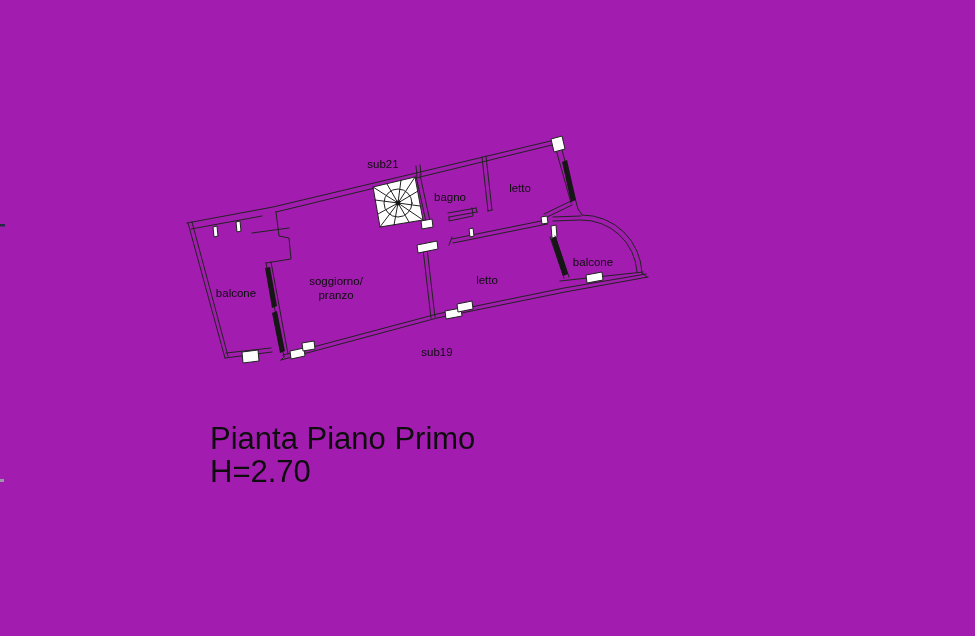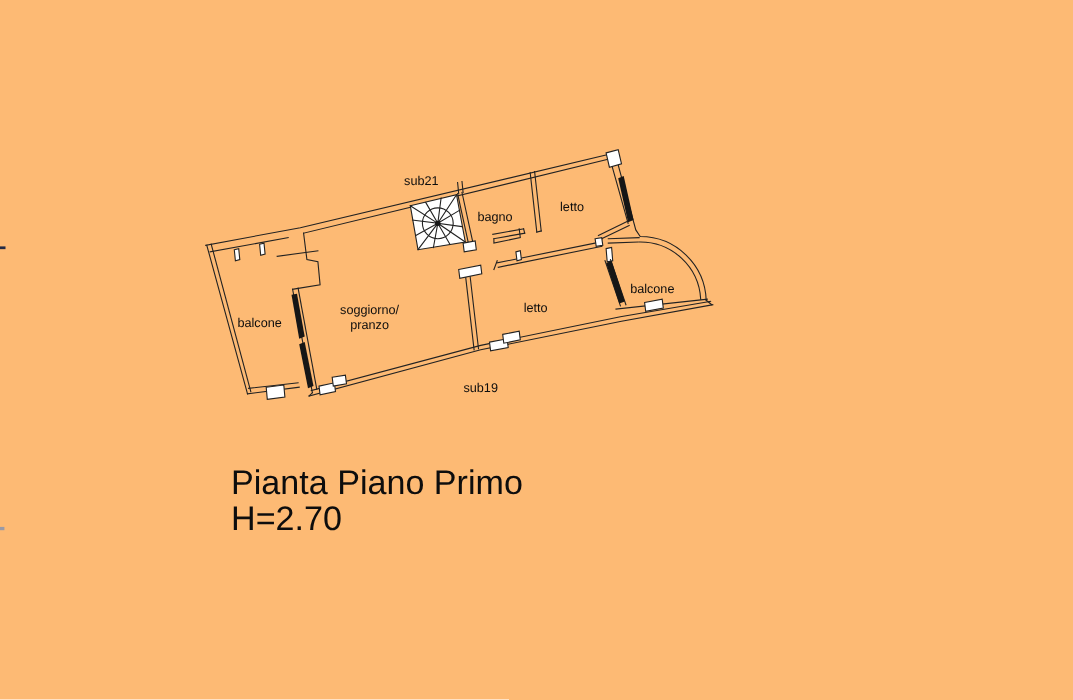--- a/index.html
+++ b/index.html
@@ -1,16 +1,16 @@
 <!DOCTYPE html>
 <html><head>
 <meta charset="utf-8">
 <style>
   html,body{margin:0;padding:0;background:#ffffff;}
-  .page{position:relative;width:975px;height:636px;background:#fdba74;overflow:hidden;
+  .page{position:relative;width:975px;height:636px;background:#a21caf;overflow:hidden;
         font-family:"Liberation Sans",sans-serif;}
   svg{position:absolute;left:0;top:0;}
   .wall{stroke:#222222;stroke-width:1;fill:none;stroke-linecap:square;}
   .wall-fill{stroke:#222222;stroke-width:1;fill:#ffffff;}
   .glass{fill:#161616;stroke:none;}
   .room-label{font-family:"Liberation Sans",sans-serif;font-size:11.5px;fill:#0d0d0d;text-anchor:middle;}
   .caption{font-family:"Liberation Sans",sans-serif;font-size:31px;fill:#0d0d0d;text-anchor:start;}
   .edge-mark-dark{fill:#242a44;}
   .edge-mark-light{fill:#9a9aa6;}
 </style>

